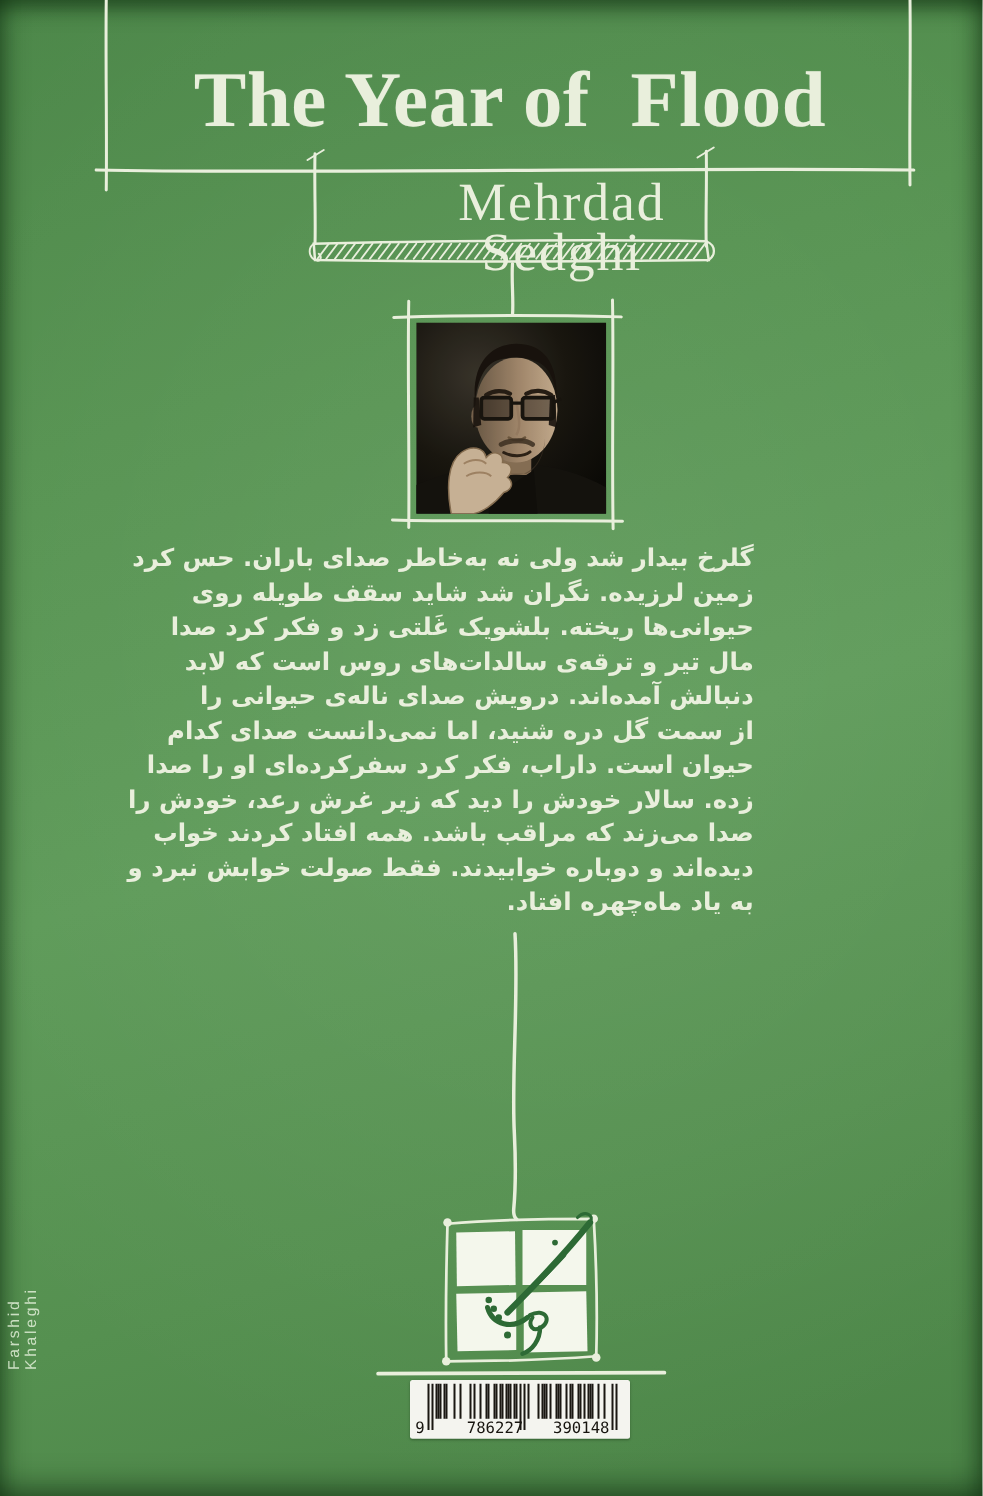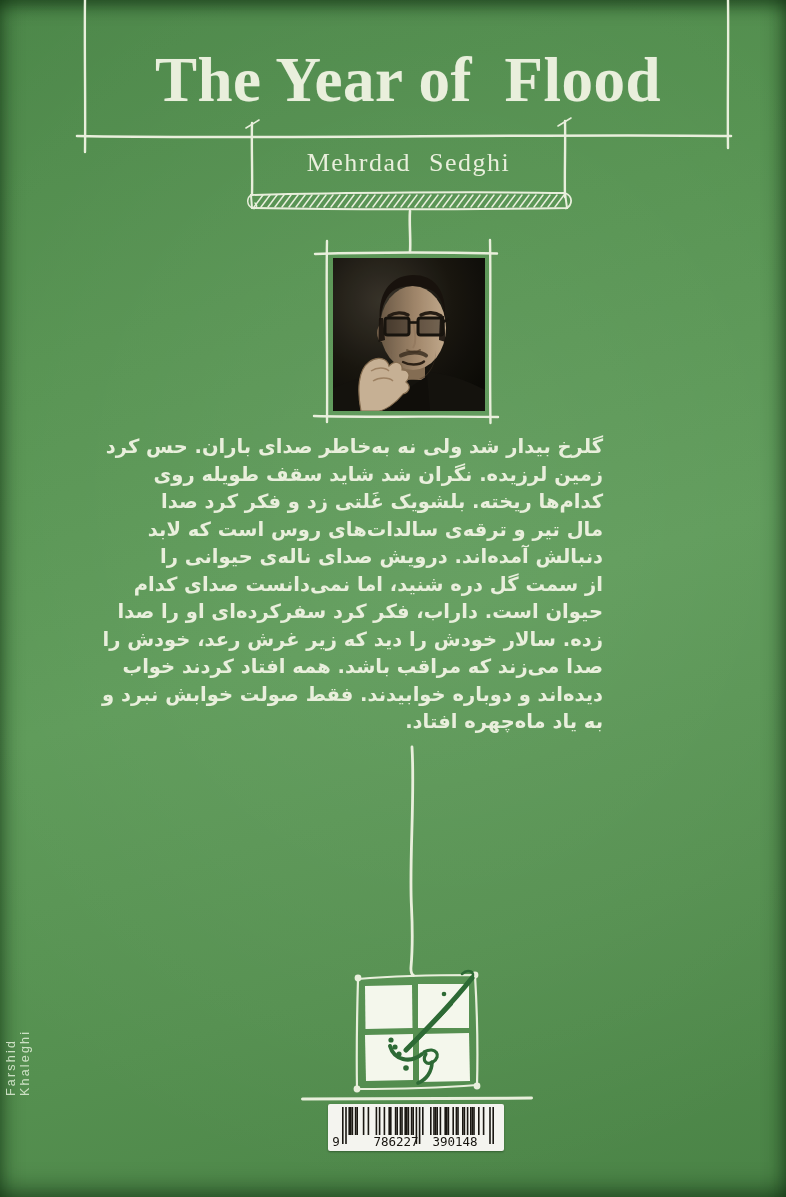--- a/index.html
+++ b/index.html
@@ -29,22 +29,23 @@
   .title{
     top:48px; left:15px; width:786px; text-align:center;
     font-family:"Liberation Serif", serif; font-weight:bold;
     font-size:63px; line-height:64px; letter-spacing:.5px;
     color:var(--ink-cream); white-space:pre;
     text-shadow:0 0 1px rgba(255,255,255,.25);
   }
   .author{
     top:143px; left:252px; width:313px; text-align:center;
     font-family:"Liberation Serif", serif; font-weight:normal;
-    font-size:26px; line-height:40px; letter-spacing:1.5px; word-spacing:10px;
+    font-size:43px; line-height:40px; letter-spacing:1.5px; word-spacing:10px;
     color:var(--ink-cream);
+    padding-left:41px;
   }
   .blurb{
     top:433px; left:224px; width:379px;
     direction:rtl; color:var(--ink-cream);
     font-family:"DejaVu Sans", sans-serif; font-weight:bold;
     font-size:19.5px;
   }
   .fa-line{
     height:27.5px; line-height:27.5px; white-space:nowrap;
     text-align:justify; text-align-last:justify; overflow:visible;
@@ -67,21 +68,21 @@
     box-shadow:0 1px 2px rgba(0,20,0,.35);
   }
   .barcode-label svg{position:absolute; top:0; left:0;}
   .bc-digit{
     position:absolute; top:30px; height:16px; line-height:16px;
     font-family:"DejaVu Sans Mono", monospace; font-size:12.5px; color:#17140f;
     text-align:center;
   }
   .bc-d1{left:2px; width:12px;}
   .bc-d2{left:36px; width:64px;}
-  .bc-d3{left:94px; width:66px;}
+  .bc-d3{left:104px; width:66px;}
 </style>
 </head>
 <body>
 
 <div class="cover">
 
   <svg class="deco" style="top:0;left:0" width="786" height="330" viewBox="0 0 786 330">
     <path class="ink-stroke" stroke-width="2.4" d="M85,0 C84.4,50 85.6,105 85,152"></path>
     <path class="ink-stroke" stroke-width="2.4" d="M728,0 C728.6,48 727.4,100 728,148"></path>
     <path class="ink-stroke" stroke-width="2.6" d="M77,136 C240,139.5 560,133.5 731,136"></path>
@@ -146,21 +147,21 @@
       <path d="M60,120 L76,130 L94,118 L97,153 L58,153 Z" fill="#0c0b09"></path>
       <path d="M28,153 C24,132 25,112 36,104 C44,98 54,99.5 56,108 C62,101.5 70,104 69,112 C76,112 78.5,118 73,124 C78.5,128 76.5,134 70,136 C62,146 52,152 46,153 Z" fill="#d2bb9f" stroke="#8a7154" stroke-width="1.2"></path>
       <path d="M38,113 C44,109 52,109 56,113 M40,123 C46,119 56,119 60,123" stroke="#a58869" stroke-width="1.5" fill="none"></path>
       <rect x="0" y="0" width="152" height="153" fill="rgba(70,52,22,.08)"></rect>
     </svg>
   </div>
 
   <div class="abs blurb">
     <div class="fa-line">گلرخ بیدار شد ولی نه به‌خاطر صدای باران. حس کرد</div>
     <div class="fa-line">زمین لرزیده. نگران شد شاید سقف طویله روی</div>
-    <div class="fa-line">کدام‌ها ریخته. بلشویک غَلتی زد و فکر کرد صدا</div>
+    <div class="fa-line">حیوانی‌ها ریخته. بلشویک غَلتی زد و فکر کرد صدا</div>
     <div class="fa-line">مال تیر و ترقه‌ی سالدات‌های روس است که لابد</div>
     <div class="fa-line">دنبالش آمده‌اند. درویش صدای ناله‌ی حیوانی را</div>
     <div class="fa-line">از سمت گل دره شنید، اما نمی‌دانست صدای کدام</div>
     <div class="fa-line">حیوان است. داراب، فکر کرد سفرکرده‌ای او را صدا</div>
     <div class="fa-line">زده. سالار خودش را دید که زیر غرش رعد، خودش را</div>
     <div class="fa-line">صدا می‌زند که مراقب باشد. همه افتاد کردند خواب</div>
     <div class="fa-line">دیده‌اند و دوباره خوابیدند. فقط صولت خوابش نبرد و</div>
     <div class="fa-line last">به یاد ماه‌چهره افتاد.</div>
   </div>
 

